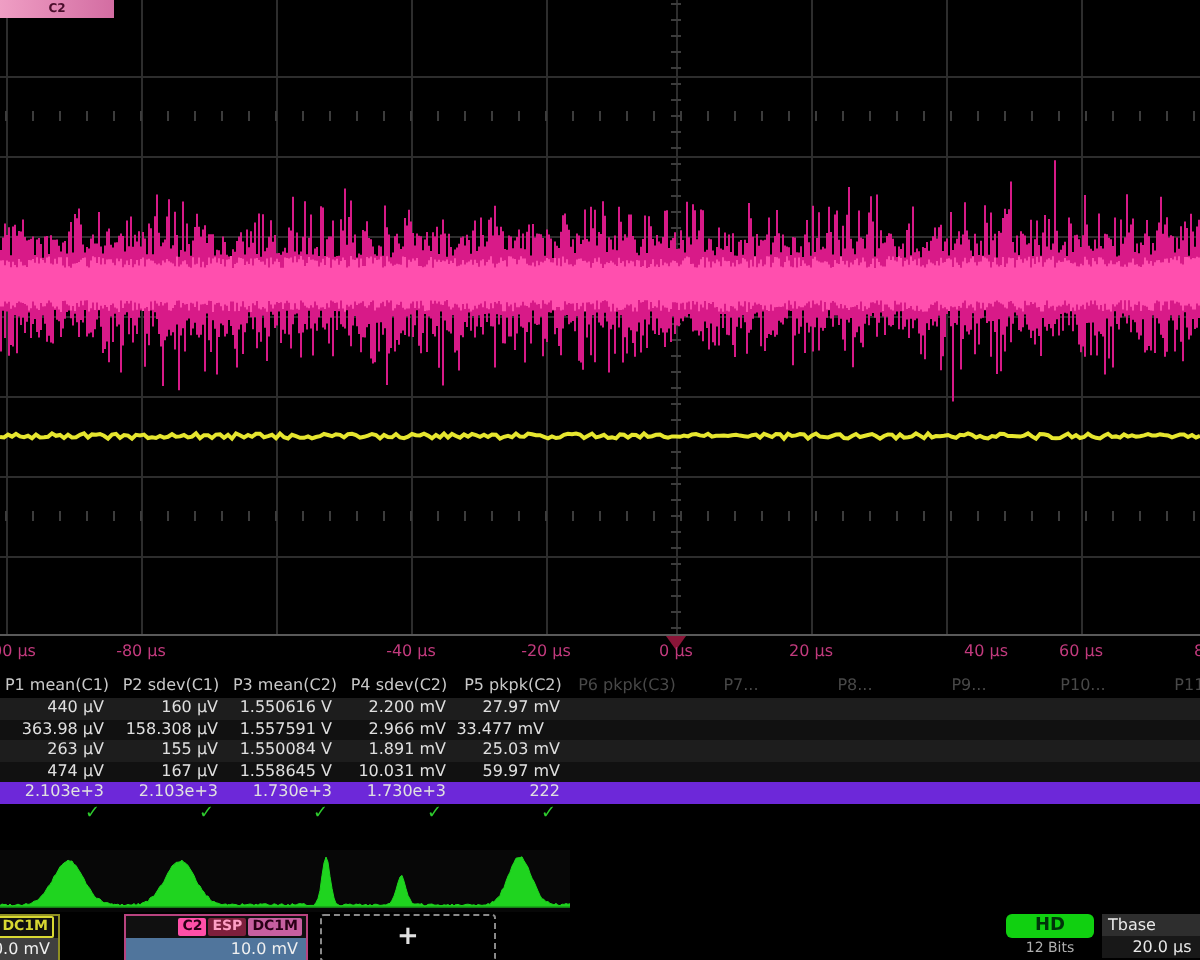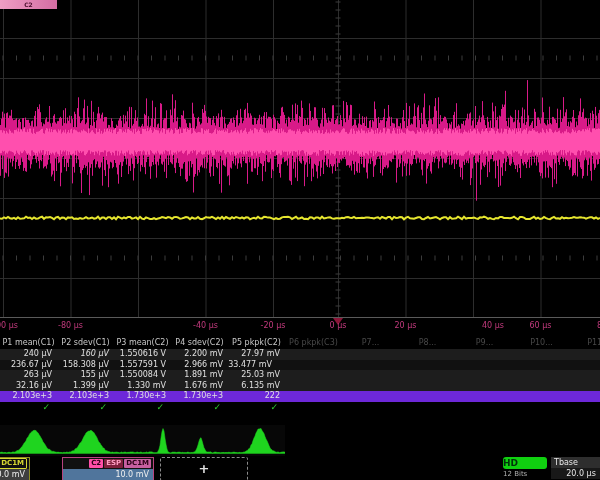--- a/index.html
+++ b/index.html
@@ -49,21 +49,21 @@
   .desc-val{height:12px;font-size:8px;line-height:12px;text-align:right;padding-right:4px;color:#f0f0f0;}
   #c1-box{left:-50px;width:80px;border:1px solid #8f8f22;background:#101010;}
   #c1-box .desc-val{background:#3f3f3f;}
   #c2-box{left:62px;width:92px;border:1px solid #b8437f;background:#101010;}
   #c2-box .desc-val{background:#50759c;}
   #add-box{
     position:absolute;left:160px;top:0;width:86px;height:22px;
     border:1px dashed #8a8a8a;border-radius:2px;
     color:#e0e0e0;font-size:13px;font-weight:bold;text-align:center;line-height:22px;
   }
-  #hd-wrap{position:absolute;left:503px;top:0;width:44px;text-align:left;}
+  #hd-wrap{position:absolute;left:503px;top:0;width:44px;text-align:center;}
   #hd-badge{
     background:#10d010;color:#00330a;font-size:9px;font-weight:bold;
     border-radius:3px;height:12px;line-height:12px;margin-bottom:1px;
   }
   #hd-bits{font-size:7px;color:#b0b0b0;line-height:9px;}
   #tbase-box{position:absolute;left:551px;top:0;width:60px;}
   #tbase-label{background:#2e2e2e;color:#e8e8e8;font-size:8px;line-height:11px;padding-left:3px;}
   #tbase-value{background:#181818;color:#e8e8e8;font-size:8px;line-height:11px;text-align:center;}
 </style>
 </head>
@@ -106,46 +106,46 @@
         <div class="mt-cell hdr" style="left: 171px; color: rgb(200, 200, 200);">P4 sdev(C2)</div>
         <div class="mt-cell hdr" style="left: 228px; color: rgb(200, 200, 200);">P5 pkpk(C2)</div>
         <div class="mt-cell hdr" style="left: 285px; color: rgb(72, 72, 72);">P6 pkpk(C3)</div>
         <div class="mt-cell hdr" style="left: 342px; color: rgb(72, 72, 72);">P7...</div>
         <div class="mt-cell hdr" style="left: 399px; color: rgb(72, 72, 72);">P8...</div>
         <div class="mt-cell hdr" style="left: 456px; color: rgb(72, 72, 72);">P9...</div>
         <div class="mt-cell hdr" style="left: 513px; color: rgb(72, 72, 72);">P10...</div>
         <div class="mt-cell hdr" style="left: 570px; color: rgb(72, 72, 72);">P11...</div>
       </div>
       <div class="mt-row" style="background: rgb(29, 29, 29);">
-        <div class="mt-cell val" style="left: 0px; color: rgb(224, 224, 224);">240 µV</div>
-        <div class="mt-cell val" style="left: 57px; color: rgb(224, 224, 224); font-style: italic;">160 µV</div>
+        <div class="mt-cell val" style="left: 0px; color: rgb(224, 224, 224);">440 µV</div>
+        <div class="mt-cell val" style="left: 57px; color: rgb(224, 224, 224);">160 µV</div>
         <div class="mt-cell val" style="left: 114px; color: rgb(224, 224, 224);">1.550616 V</div>
         <div class="mt-cell val" style="left: 171px; color: rgb(224, 224, 224);">2.200 mV</div>
         <div class="mt-cell val" style="left: 228px; color: rgb(224, 224, 224);">27.97 mV</div>
       </div>
       <div class="mt-row" style="background: rgb(17, 17, 17);">
-        <div class="mt-cell val" style="left: 0px; color: rgb(224, 224, 224);">236.67 µV</div>
+        <div class="mt-cell val" style="left: 0px; color: rgb(224, 224, 224);">363.98 µV</div>
         <div class="mt-cell val" style="left: 57px; color: rgb(224, 224, 224);">158.308 µV</div>
         <div class="mt-cell val" style="left: 114px; color: rgb(224, 224, 224);">1.557591 V</div>
         <div class="mt-cell val" style="left: 171px; color: rgb(224, 224, 224);">2.966 mV</div>
         <div class="mt-cell val" style="left: 220px; color: rgb(224, 224, 224);">33.477 mV</div>
       </div>
       <div class="mt-row" style="background: rgb(29, 29, 29);">
         <div class="mt-cell val" style="left: 0px; color: rgb(224, 224, 224);">263 µV</div>
         <div class="mt-cell val" style="left: 57px; color: rgb(224, 224, 224);">155 µV</div>
         <div class="mt-cell val" style="left: 114px; color: rgb(224, 224, 224);">1.550084 V</div>
         <div class="mt-cell val" style="left: 171px; color: rgb(224, 224, 224);">1.891 mV</div>
         <div class="mt-cell val" style="left: 228px; color: rgb(224, 224, 224);">25.03 mV</div>
       </div>
-      <div class="mt-row" style="background: rgb(29, 29, 29);">
-        <div class="mt-cell val" style="left: 0px; color: rgb(224, 224, 224);">32.16 µV</div>
-        <div class="mt-cell val" style="left: 57px; color: rgb(224, 224, 224);">1.399 µV</div>
-        <div class="mt-cell val" style="left: 114px; color: rgb(224, 224, 224);">1.330 mV</div>
-        <div class="mt-cell val" style="left: 171px; color: rgb(224, 224, 224);">1.676 mV</div>
-        <div class="mt-cell val" style="left: 228px; color: rgb(224, 224, 224);">6.135 mV</div>
+      <div class="mt-row" style="background: rgb(17, 17, 17);">
+        <div class="mt-cell val" style="left: 0px; color: rgb(224, 224, 224);">474 µV</div>
+        <div class="mt-cell val" style="left: 57px; color: rgb(224, 224, 224);">167 µV</div>
+        <div class="mt-cell val" style="left: 114px; color: rgb(224, 224, 224);">1.558645 V</div>
+        <div class="mt-cell val" style="left: 171px; color: rgb(224, 224, 224);">10.031 mV</div>
+        <div class="mt-cell val" style="left: 228px; color: rgb(224, 224, 224);">59.97 mV</div>
       </div>
       <div class="mt-row" style="background: #6d28d9;">
         <div class="mt-cell val" style="left: 0px; color: rgb(224, 224, 224);">2.103e+3</div>
         <div class="mt-cell val" style="left: 57px; color: rgb(224, 224, 224);">2.103e+3</div>
         <div class="mt-cell val" style="left: 114px; color: rgb(224, 224, 224);">1.730e+3</div>
         <div class="mt-cell val" style="left: 171px; color: rgb(224, 224, 224);">1.730e+3</div>
         <div class="mt-cell val" style="left: 228px; color: rgb(224, 224, 224);">222</div>
       </div>
       <div class="mt-status">
         <div class="mt-cell chk" style="left: 0px; color: rgb(46, 204, 46);">✓</div>

